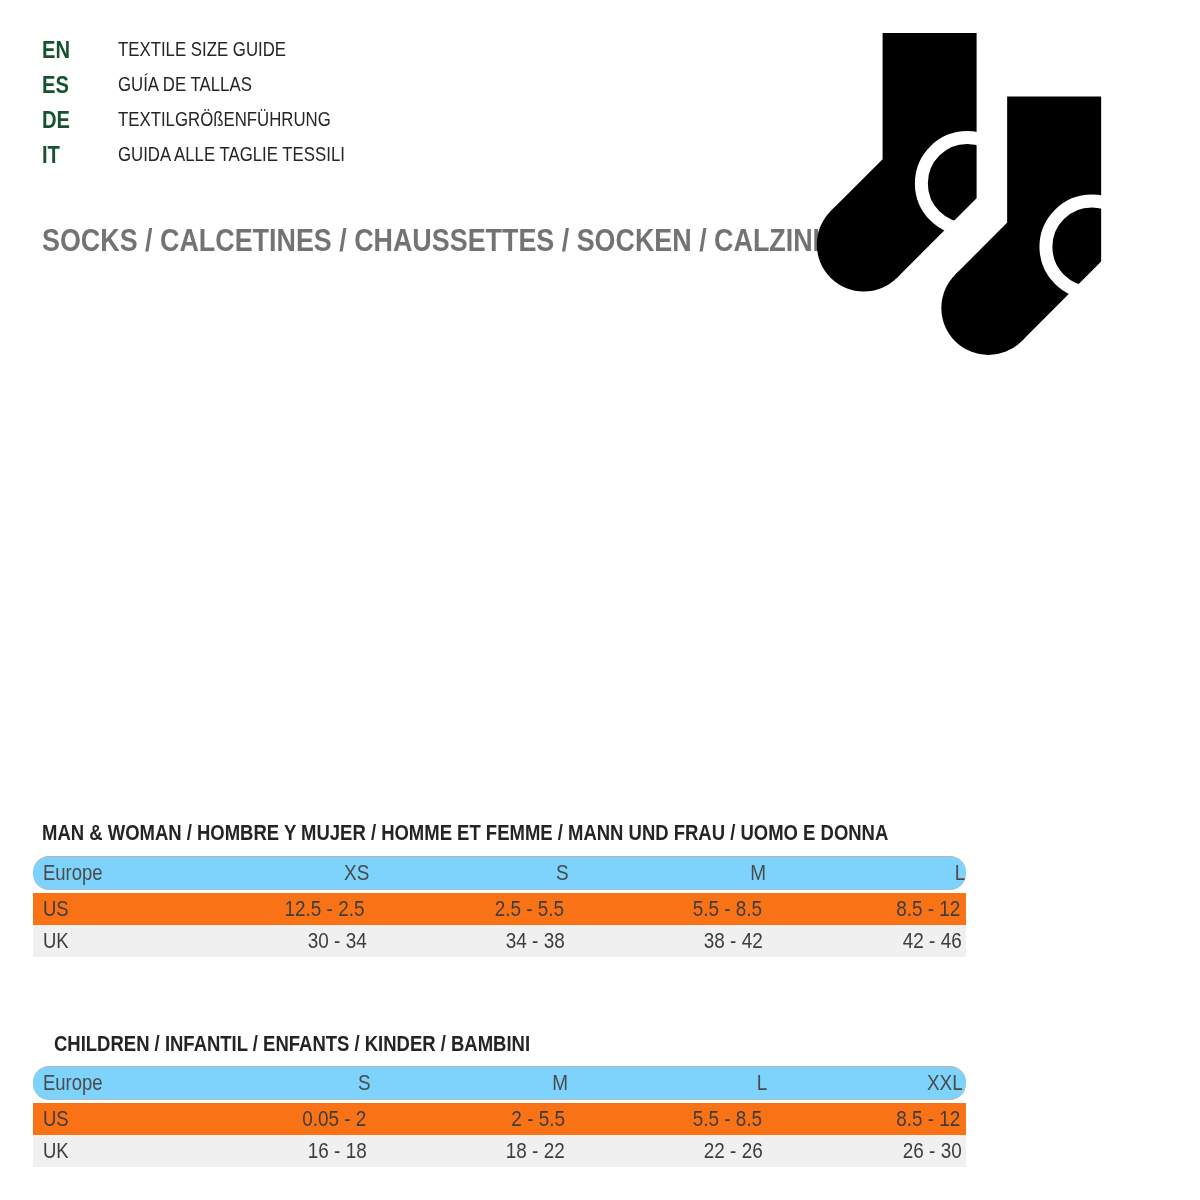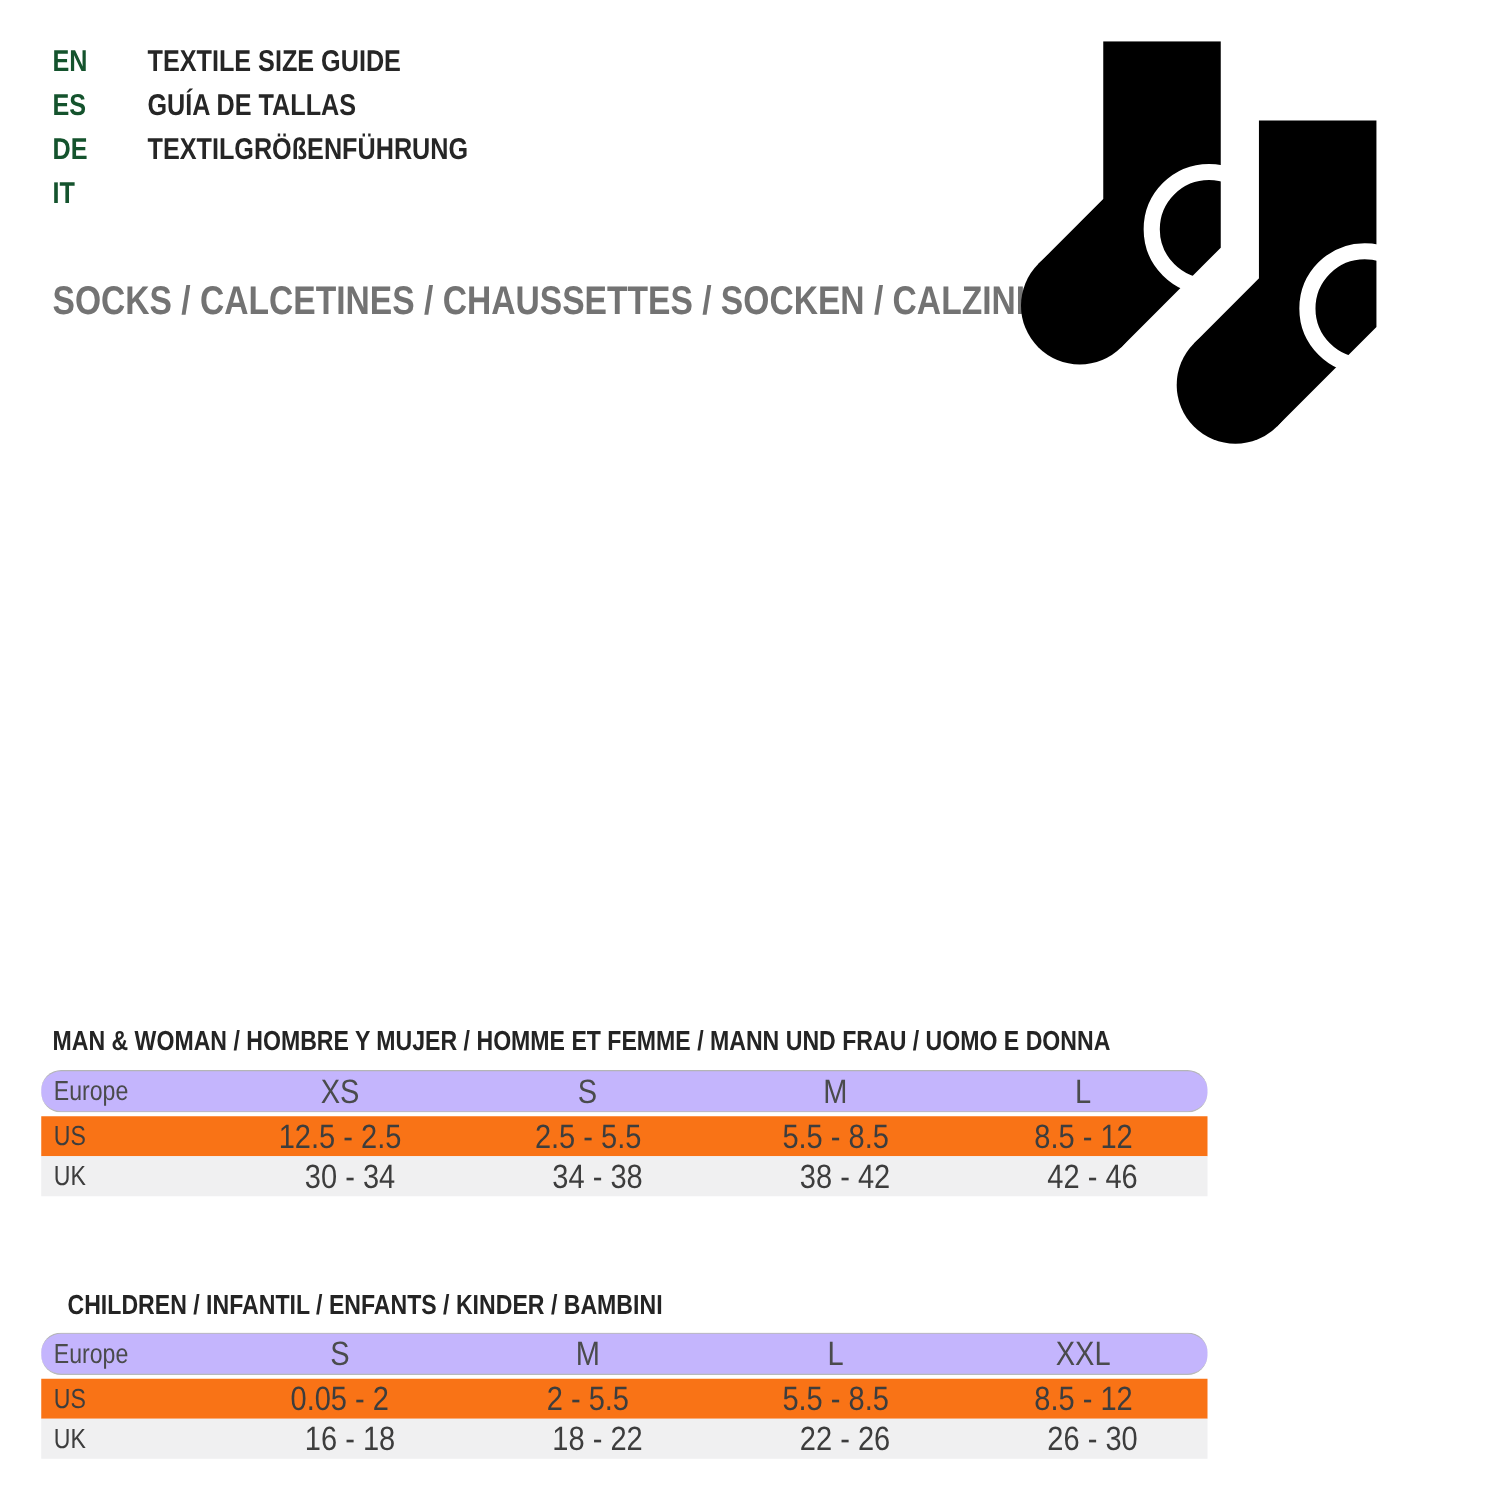--- a/index.html
+++ b/index.html
@@ -25,21 +25,21 @@
     white-space: nowrap;
   }
 
   
   .lang-list { position: absolute; left: 42px; top: 32px; }
   .lang-row { display: flex; height: 35px; align-items: center; }
   .lang-code {
     width: 76px;
     font-size: 24px; font-weight: bold; color: #14532d;
   }
-  .lang-label { font-size: 24px; font-weight: bold; color: #262626; }
+  .lang-label { font-size: 20px; font-weight: normal; color: #262626; }
 
   
   .product-line {
     position: absolute; left: 42px; top: 222px;
     font-size: 32px; font-weight: bold; color: #737373; text-decoration: underline;
   }
 
   
   .socks-icon { position: absolute; left: 812px; top: 33px; width: 301px; height: 329px; }
 
@@ -50,29 +50,29 @@
   }
   .title-1 { top: 820px; }
   .title-2 { top: 1031px; margin-left: 12px; }
 
   
   .size-table { position: absolute; left: 33px; width: 933px; }
   .table-1 { top: 856px; }
   .table-2 { top: 1066px; }
   .t-row { display: flex; height: 32px; align-items: center; background: #f97316; }
   .t-head {
-    height: 34px; background: #c4b5fd; margin-bottom: 3px;
+    height: 34px; background: #7dd3fc; margin-bottom: 3px;
     border-top: 1px solid #b4b5b6; border-bottom: 1px solid #b9babb;
     box-sizing: border-box;
     border-radius: 16px;
   }
   .t-alt { background: #f0f0f1; gap: 15px; }
   .t-cell {
-    flex: 1 1 0; text-align: center; font-size: 27px; color: #3d3d3d;
-    display: flex; justify-content: center; align-items: center;
+    flex: 1 1 0; text-align: center; font-size: 22px; color: #3d3d3d;
+    display: flex; justify-content: flex-end; align-items: center;
   }
   .t-cell-label {
     flex: 0 0 140px; font-size: 22px; color: #3d3d3d;
     display: flex; justify-content: flex-start; align-items: center;
     padding-left: 10px; box-sizing: border-box;
   }
   .t-head .t-cell, .t-head .t-cell-label { color: #4a4b4c; }
 </style>
 </head>
 <body>
@@ -87,20 +87,21 @@
     <div class="lang-row">
       <span class="lang-code"><span class="cnd">ES</span></span>
       <span class="lang-label"><span class="cnd">GUÍA DE TALLAS</span></span>
     </div>
     <div class="lang-row">
       <span class="lang-code"><span class="cnd">DE</span></span>
       <span class="lang-label"><span class="cnd">TEXTILGRÖßENFÜHRUNG</span></span>
     </div>
     <div class="lang-row">
       <span class="lang-code"><span class="cnd">IT</span></span>
+      <span class="lang-label"><span class="cnd">GUIDA ALLE TAGLIE TESSILI</span></span>
     </div>
   </div>
 
   <div class="product-line">
     <span class="cnd">SOCKS / CALCETINES / CHAUSSETTES / SOCKEN / CALZINI</span>
   </div>
 
   <svg class="socks-icon" viewBox="0 0 128 140" aria-hidden="true">
     <g id="sock">
       <path d="M50,0 L50,62 L22,90" stroke="#000000" stroke-width="40" fill="none" stroke-linejoin="miter"></path>

